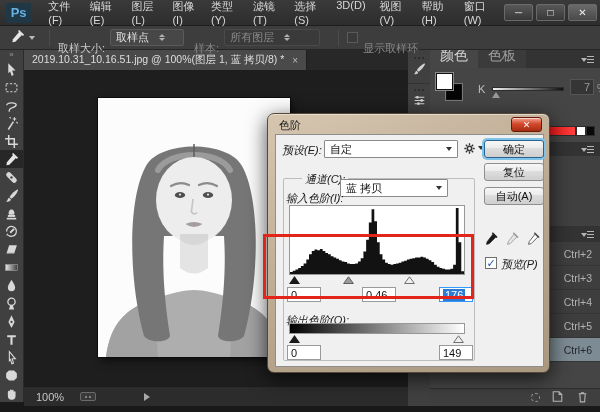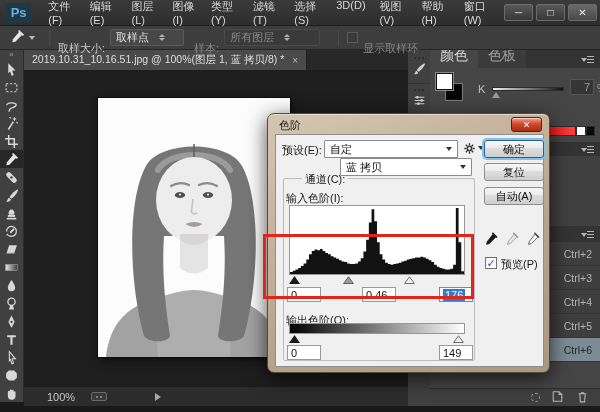--- a/index.html
+++ b/index.html
@@ -51,21 +51,21 @@
   
   .tabbar { position:absolute; left:24px; top:50px; width:384px; height:20px; background:#282828; display:flex; z-index:4; }
   .doc-tab { background:#4a4a4a; padding:0 8px; display:flex; align-items:center; gap:8px; color:#dedede;
              border-right:1px solid #1f1f1f; font-size:10.5px; white-space:nowrap; }
   .doc-tab .close { color:#b8b8b8; font-size:10px; }
   .canvas { position:absolute; left:24px; top:70px; width:384px; height:316px; background:#1e1e1e; z-index:1; }
   .photo { position:absolute; left:74px; top:28px; width:192px; height:259px; background:#fbfbfb;
            box-shadow:0 0 0 1px #0c0c0c, 3px 4px 8px rgba(0,0,0,.55); }
   .statusbar { position:absolute; left:24px; top:386px; width:384px; height:20px; background:#2c2c2c;
                border-top:1px solid #1c1c1c; display:flex; align-items:center; color:#c6c6c6; z-index:4; }
-  .statusbar .zoom { margin-left:23px; }
+  .statusbar .zoom { margin-left:12px; }
   .scrubber { width:16px; height:9px; border:1px solid #6a6a6a; border-radius:2px; background:#3a3a3a; margin:0 14px 0 16px;
               display:flex; align-items:center; justify-content:center; gap:2px; }
   .scrubber i { width:2px; height:2px; background:#9a9a9a; border-radius:50%; }
   .status-arrow { margin-left:34px; border-top:4px solid transparent; border-bottom:4px solid transparent; border-left:6px solid #a8a8a8; }
 
   
   .dock { position:absolute; left:408px; top:50px; width:192px; height:356px; background:#404040; z-index:2; }
   .dock-strip { position:absolute; left:0; top:2px; width:22px; }
   .strip-btn { width:22px; height:32px; border-bottom:1px solid #333; display:flex; flex-direction:column; align-items:center; justify-content:center; gap:2px; }
   .grip { width:10px; height:2px; background:repeating-linear-gradient(90deg,#2d2d2d 0 2px,transparent 2px 4px); }
@@ -105,21 +105,21 @@
   
   .dialog { position:absolute; left:267px; top:113px; width:283px; height:260px; border-radius:7px;
             background:linear-gradient(155deg,#d6c6b0,#b7a48c 60%,#ab9880); border:1px solid #554939;
             box-shadow:0 5px 20px rgba(0,0,0,.7), inset 0 1px 0 rgba(255,255,255,.45); z-index:50; }
   .dialog-title { position:absolute; left:11px; top:4px; color:#181818; }
   .dialog-close { position:absolute; right:7px; top:3px; width:31px; height:15px; border:1px solid #69190c; border-radius:3px;
                   background:linear-gradient(#f2a490,#d4492e 45%,#a72c12); color:#fff; font-size:9px; font-weight:bold;
                   display:flex; align-items:center; justify-content:center; box-shadow:inset 0 1px 0 rgba(255,255,255,.55); }
   .dialog-client { position:absolute; left:7px; top:20px; width:269px; height:233px; background:#f0f0f0;
                    border:1px solid #8e8e8e; color:#111; }
-  .dlg-label { position:absolute; color:#1a1a1a; white-space:nowrap; }
+  .dlg-label { position:absolute; color:#1a1a1a; white-space:nowrap;font-style:italic; }
   .w7-select { position:absolute; height:18px; background:#fff; border:1px solid #8a8a8a; border-radius:1px;
                display:flex; align-items:center; padding:0 5px; color:#111; }
   .w7-select .dd-arrow { margin-left:auto; border-left:3.5px solid transparent; border-right:3.5px solid transparent; border-top:4px solid #333; }
   .w7-btn { position:absolute; width:60px; height:18px; border:1px solid #8e8e8e; border-radius:3px; color:#111;
             background:linear-gradient(#f7f7f7,#ebebeb 45%,#dddddd 46%,#cfcfcf); display:flex; align-items:center; justify-content:center; }
   .w7-btn.default { border-color:#2c628b; box-shadow:0 0 0 2px #7fc3ea; }
   .groupbox { position:absolute; left:7px; top:43px; width:192px; height:183px; border:1px solid #bdbdbd; border-radius:2px; }
   .histo-box { position:absolute; left:13px; top:70px; width:176px; height:70px; background:#fff; border:1px solid #979797; }
   .slider-row { position:absolute; left:13px; top:140px; width:176px; height:10px; }
   .slider-row svg, .out-slider-row svg { position:absolute; top:1px; }
@@ -481,21 +481,21 @@
             <circle cx="7" cy="7" r="2" fill="none" stroke="#333" stroke-width="1.4"></circle>
             <path d="M7 2.2 V4 M7 10 V11.8 M2.2 7 H4 M10 7 H11.8 M3.6 3.6 L4.9 4.9 M9.1 9.1 L10.4 10.4 M10.4 3.6 L9.1 4.9 M4.9 9.1 L3.6 10.4" stroke="#333" stroke-width="1.3"></path>
           </svg><span style="display:inline-block;border-left:3px solid transparent;border-right:3px solid transparent;border-top:4px solid #333;vertical-align:6px;margin-left:1px"></span></span>
 
       <div class="w7-btn default" style="left:208px;top:5px">确定</div>
       <div class="w7-btn" style="left:208px;top:28px">复位</div>
       <div class="w7-btn" style="left:208px;top:52px">自动(A)</div>
 
       <div class="groupbox"></div>
       <span class="dlg-label" style="left:26px;top:37px;background:#f0f0f0;padding:0 3px">通道(C):</span>
-      <div class="w7-select" style="left:64px;top:23px;width:132px">
+      <div class="w7-select" style="left:64px;top:44px;width:108px">
         <span>蓝 拷贝</span>
         <span class="dd-arrow"></span>
       </div>
 
       <span class="dlg-label" style="left:10px;top:56px">输入色阶(I):</span>
       <div class="histo-box">
         <svg width="174" height="68" id="histo-svg">
             <path d="M0.00 68 h2.72 V66.02 h-2.72 Z M2.72 68 h2.72 V64.70 h-2.72 Z M5.44 68 h2.72 V63.38 h-2.72 Z M8.16 68 h2.72 V62.06 h-2.72 Z M10.88 68 h2.72 V60.08 h-2.72 Z M13.59 68 h2.72 V57.44 h-2.72 Z M16.31 68 h2.72 V53.48 h-2.72 Z M19.03 68 h2.72 V48.20 h-2.72 Z M21.75 68 h2.72 V44.90 h-2.72 Z M24.47 68 h2.72 V43.58 h-2.72 Z M27.19 68 h2.72 V44.24 h-2.72 Z M29.91 68 h2.72 V42.92 h-2.72 Z M32.63 68 h2.72 V44.90 h-2.72 Z M35.34 68 h2.72 V46.88 h-2.72 Z M38.06 68 h2.72 V48.20 h-2.72 Z M40.78 68 h2.72 V50.18 h-2.72 Z M43.50 68 h2.72 V51.50 h-2.72 Z M46.22 68 h2.72 V52.82 h-2.72 Z M48.94 68 h2.72 V54.14 h-2.72 Z M51.66 68 h2.72 V55.46 h-2.72 Z M54.38 68 h2.72 V56.12 h-2.72 Z M57.09 68 h2.72 V57.44 h-2.72 Z M59.81 68 h2.72 V58.10 h-2.72 Z M62.53 68 h2.72 V58.10 h-2.72 Z M65.25 68 h2.72 V57.44 h-2.72 Z M67.97 68 h2.72 V55.46 h-2.72 Z M70.69 68 h2.72 V52.16 h-2.72 Z M73.41 68 h2.72 V45.56 h-2.72 Z M76.13 68 h2.72 V33.68 h-2.72 Z M78.84 68 h2.72 V16.52 h-2.72 Z M81.56 68 h2.72 V3.32 h-2.72 Z M84.28 68 h2.72 V15.20 h-2.72 Z M87.00 68 h2.72 V36.32 h-2.72 Z M89.72 68 h2.72 V48.20 h-2.72 Z M92.44 68 h2.72 V53.48 h-2.72 Z M95.16 68 h2.72 V56.78 h-2.72 Z M97.88 68 h2.72 V58.10 h-2.72 Z M100.59 68 h2.72 V58.76 h-2.72 Z M103.31 68 h2.72 V58.10 h-2.72 Z M106.03 68 h2.72 V57.44 h-2.72 Z M108.75 68 h2.72 V56.78 h-2.72 Z M111.47 68 h2.72 V55.46 h-2.72 Z M114.19 68 h2.72 V54.80 h-2.72 Z M116.91 68 h2.72 V53.48 h-2.72 Z M119.63 68 h2.72 V52.82 h-2.72 Z M122.34 68 h2.72 V52.16 h-2.72 Z M125.06 68 h2.72 V51.50 h-2.72 Z M127.78 68 h2.72 V51.50 h-2.72 Z M130.50 68 h2.72 V50.84 h-2.72 Z M133.22 68 h2.72 V51.50 h-2.72 Z M135.94 68 h2.72 V52.82 h-2.72 Z M138.66 68 h2.72 V54.14 h-2.72 Z M141.38 68 h2.72 V56.12 h-2.72 Z M144.09 68 h2.72 V58.76 h-2.72 Z M146.81 68 h2.72 V60.74 h-2.72 Z M149.53 68 h2.72 V62.06 h-2.72 Z M152.25 68 h2.72 V62.72 h-2.72 Z M154.97 68 h2.72 V63.38 h-2.72 Z M157.69 68 h2.72 V63.38 h-2.72 Z M160.41 68 h2.72 V62.72 h-2.72 Z M163.13 68 h2.72 V58.76 h-2.72 Z M165.84 68 h2.72 V2.00 h-2.72 Z M168.56 68 h2.72 V36.32 h-2.72 Z M171.28 68 h2.72 V65.36 h-2.72 Z " fill="#121212"></path>
           </svg>
       </div>

